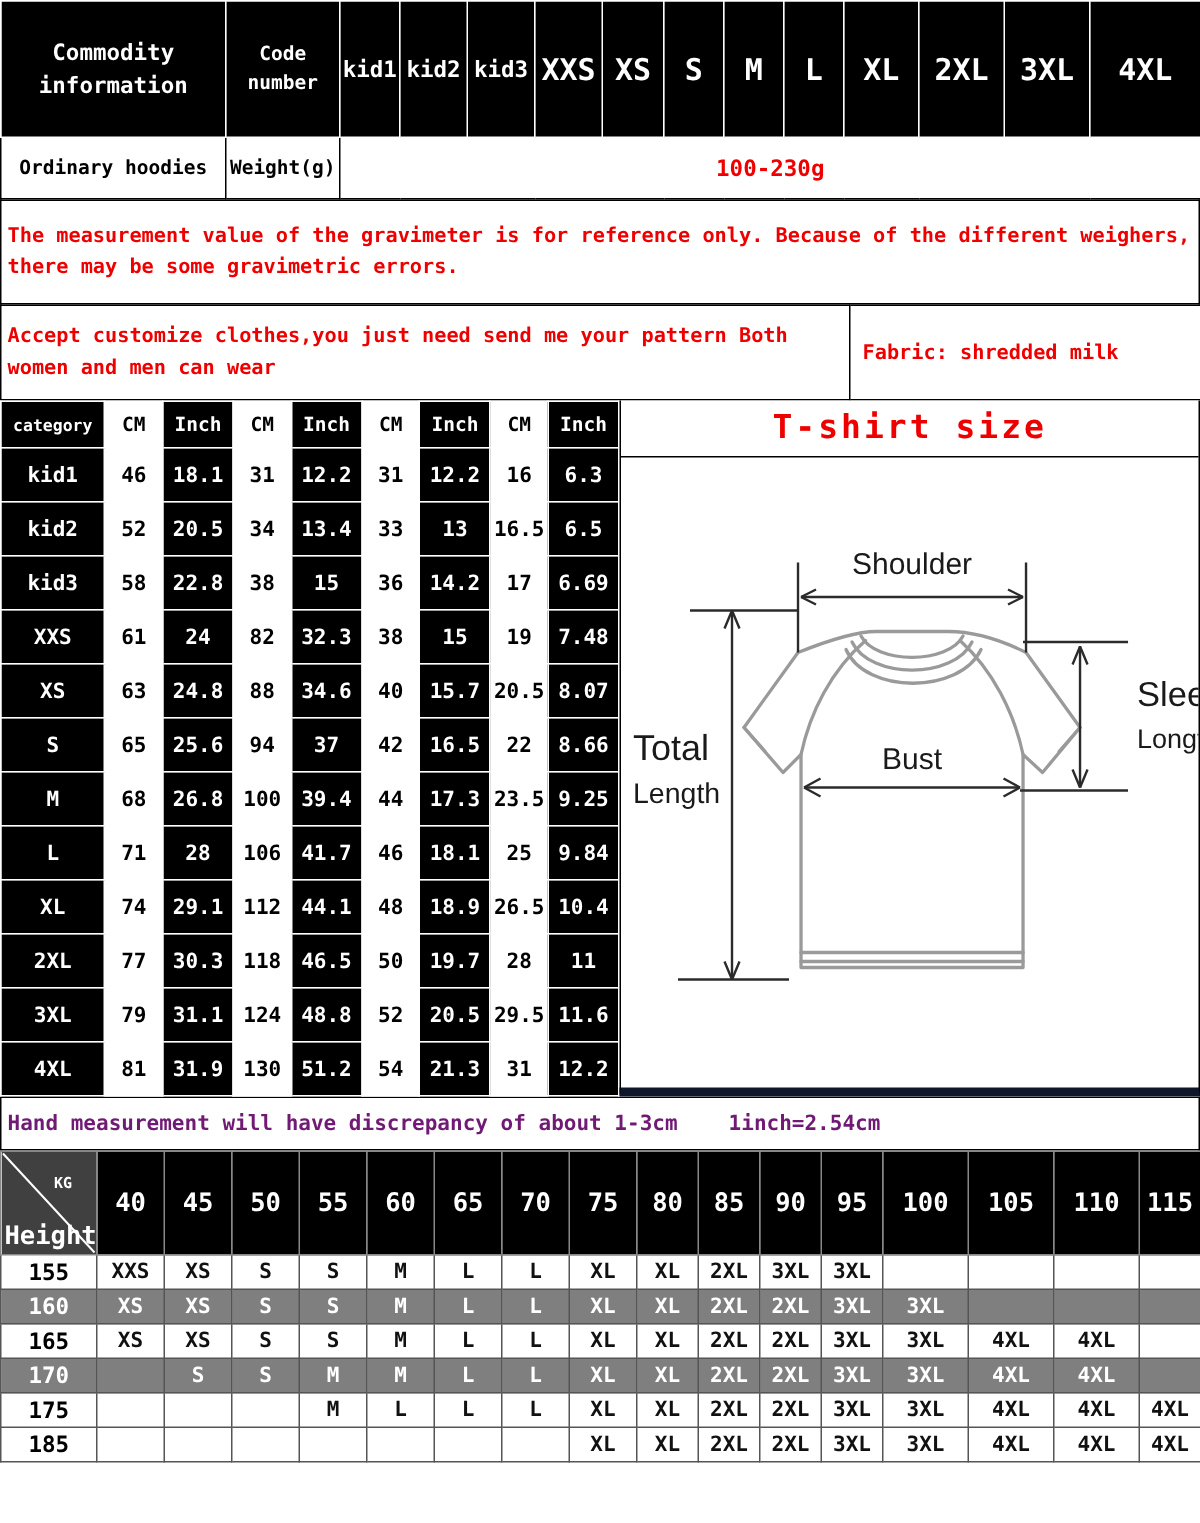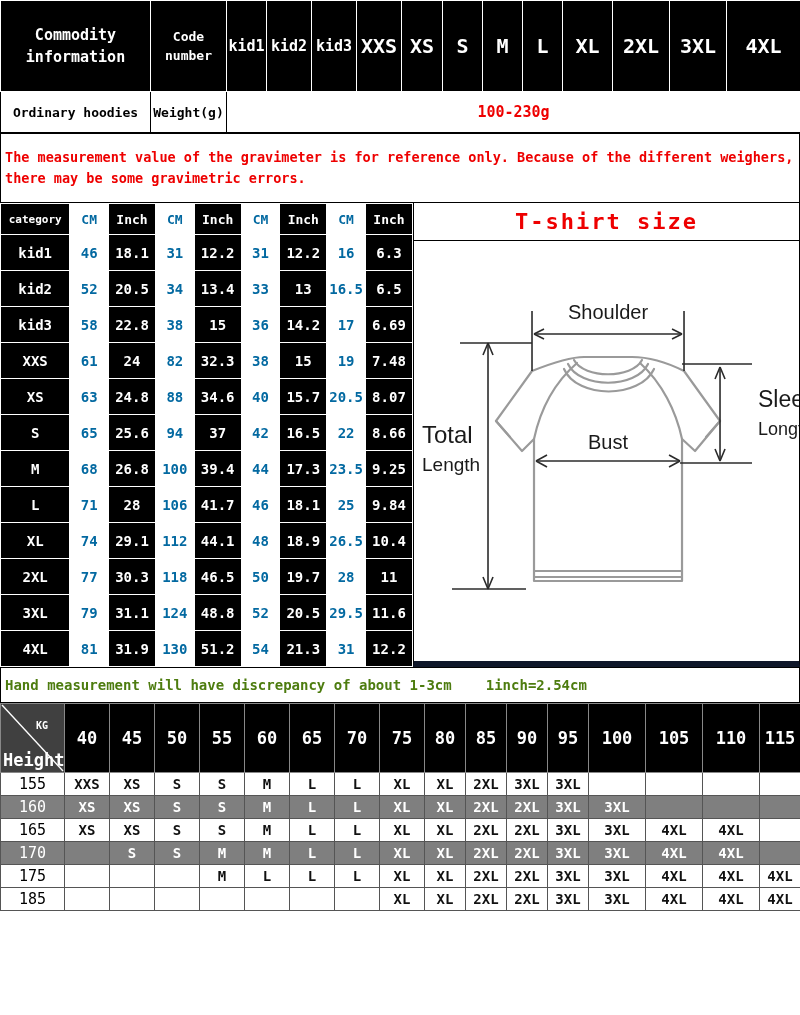--- a/index.html
+++ b/index.html
@@ -42,21 +42,21 @@
   .noteblk td.nfab{text-align:left;padding-left:8px;}
 
   
   .midwrap{display:flex;width:800px;}
   .t-size{width:414px;}
   .t-size td{
     border:1px solid #fff;text-align:center;vertical-align:middle;
     font-weight:bold;
   }
   .t-size td.dark{background:#000;color:#fff;}
-  .t-size td.light{background:#fff;color:#0369a1;}
+  .t-size td.light{background:#fff;color:#000000;}
   .t-size .grp{font-size:17px;height:35px;letter-spacing:1px;}
   .t-size .unit{font-size:13px;height:28px;}
   .t-size .catlbl{font-size:11px;}
   .t-size .szname{font-size:17px;}
   .t-size .val{font-size:14px;height:33px;}
 
   .shirtbox{
     width:386px;border-left:1px solid #000;border-right:1px solid #000;
     border-bottom:6px solid #0f172a;
     display:flex;flex-direction:column;background:#fff;
@@ -67,21 +67,21 @@
     color:#ee0000;font-size:22px;font-weight:bold;letter-spacing:2px;
   }
   .shirt-canvas{flex:1;position:relative;}
   .shirt-canvas svg{display:block;width:100%;height:100%;}
 
   
   .handnote{
     width:800px;border-collapse:collapse;
   }
   .handnote td{
-    border:1px solid #000;background:#fff;color:#4d7c0f;
+    border:1px solid #000;background:#fff;color:#701a75;
     font-size:14px;font-weight:bold;height:32px;padding-left:4px;
   }
   .handnote .spacer{display:inline-block;width:34px;}
 
   
   .t-grid{width:800px;}
   .t-grid td{
     text-align:center;vertical-align:middle;
     font-size:14px;font-weight:bold;
     border:1px solid #555;
@@ -96,21 +96,21 @@
     position:absolute;top:16px;right:16px;font-size:10px;font-weight:bold;
   }
   .t-grid td.corner .ht{
     position:absolute;bottom:2px;left:2px;font-size:17px;font-weight:bold;
   }
   .t-grid td.corner .diag{
     position:absolute;left:0;top:0;width:100%;height:100%;
   }
   .t-grid tr.odd td{background:#ffffff;color:#111;}
   .t-grid tr.even td{background:#7f7f7f;color:#ffffff;}
-  .t-grid td.rowh{font-size:15px;font-weight:normal;margin-top:41px;}
+  .t-grid td.rowh{font-size:15px;font-weight:bold;margin-top:41px;}
   .t-grid tr.odd td.rowh{background:#fff;color:#000;}
   .t-grid tr.even td.rowh{background:#7f7f7f;color:#fff;}
 </style>
 </head>
 <body>
 
 <div class="page">
 
   <table class="t-top">
     <colgroup>
@@ -155,20 +155,32 @@
   </table>
 
   <table class="noteblk">
     <tbody>
       <tr>
         <td class="n1">The measurement value of the gravimeter is for reference only. Because of the different weighers, there may be some gravimetric errors.</td>
       </tr>
     </tbody>
   </table>
 
+  <table class="noteblk">
+    <colgroup>
+        <col style="width:566px">
+        <col style="width:234px">
+      </colgroup>
+    <tbody>
+      <tr>
+        <td class="n2">Accept customize clothes,you just need send me your pattern Both women and men can wear</td>
+        <td class="n2 nfab">Fabric: shredded milk</td>
+      </tr>
+    </tbody>
+  </table>
 
   <div class="midwrap">
 
     <table class="t-size">
       <colgroup>
         <col style="width:68px">
         <col style="width:38px">
           <col style="width:46px">
         <col style="width:38px">
           <col style="width:46px">

